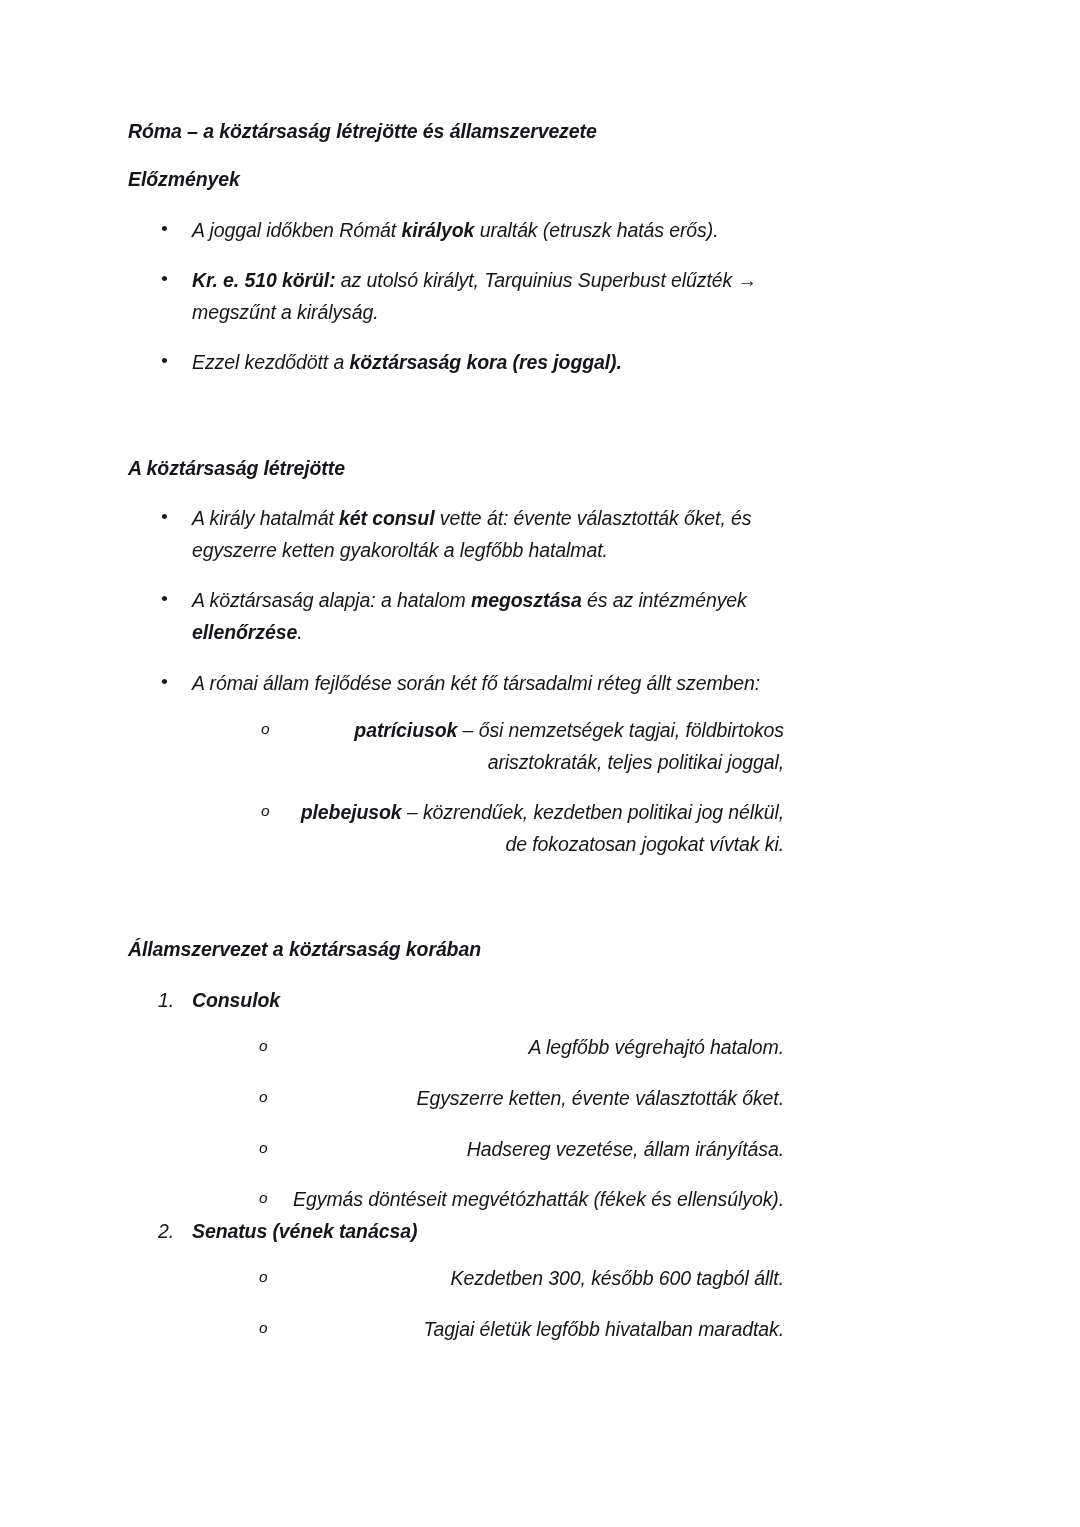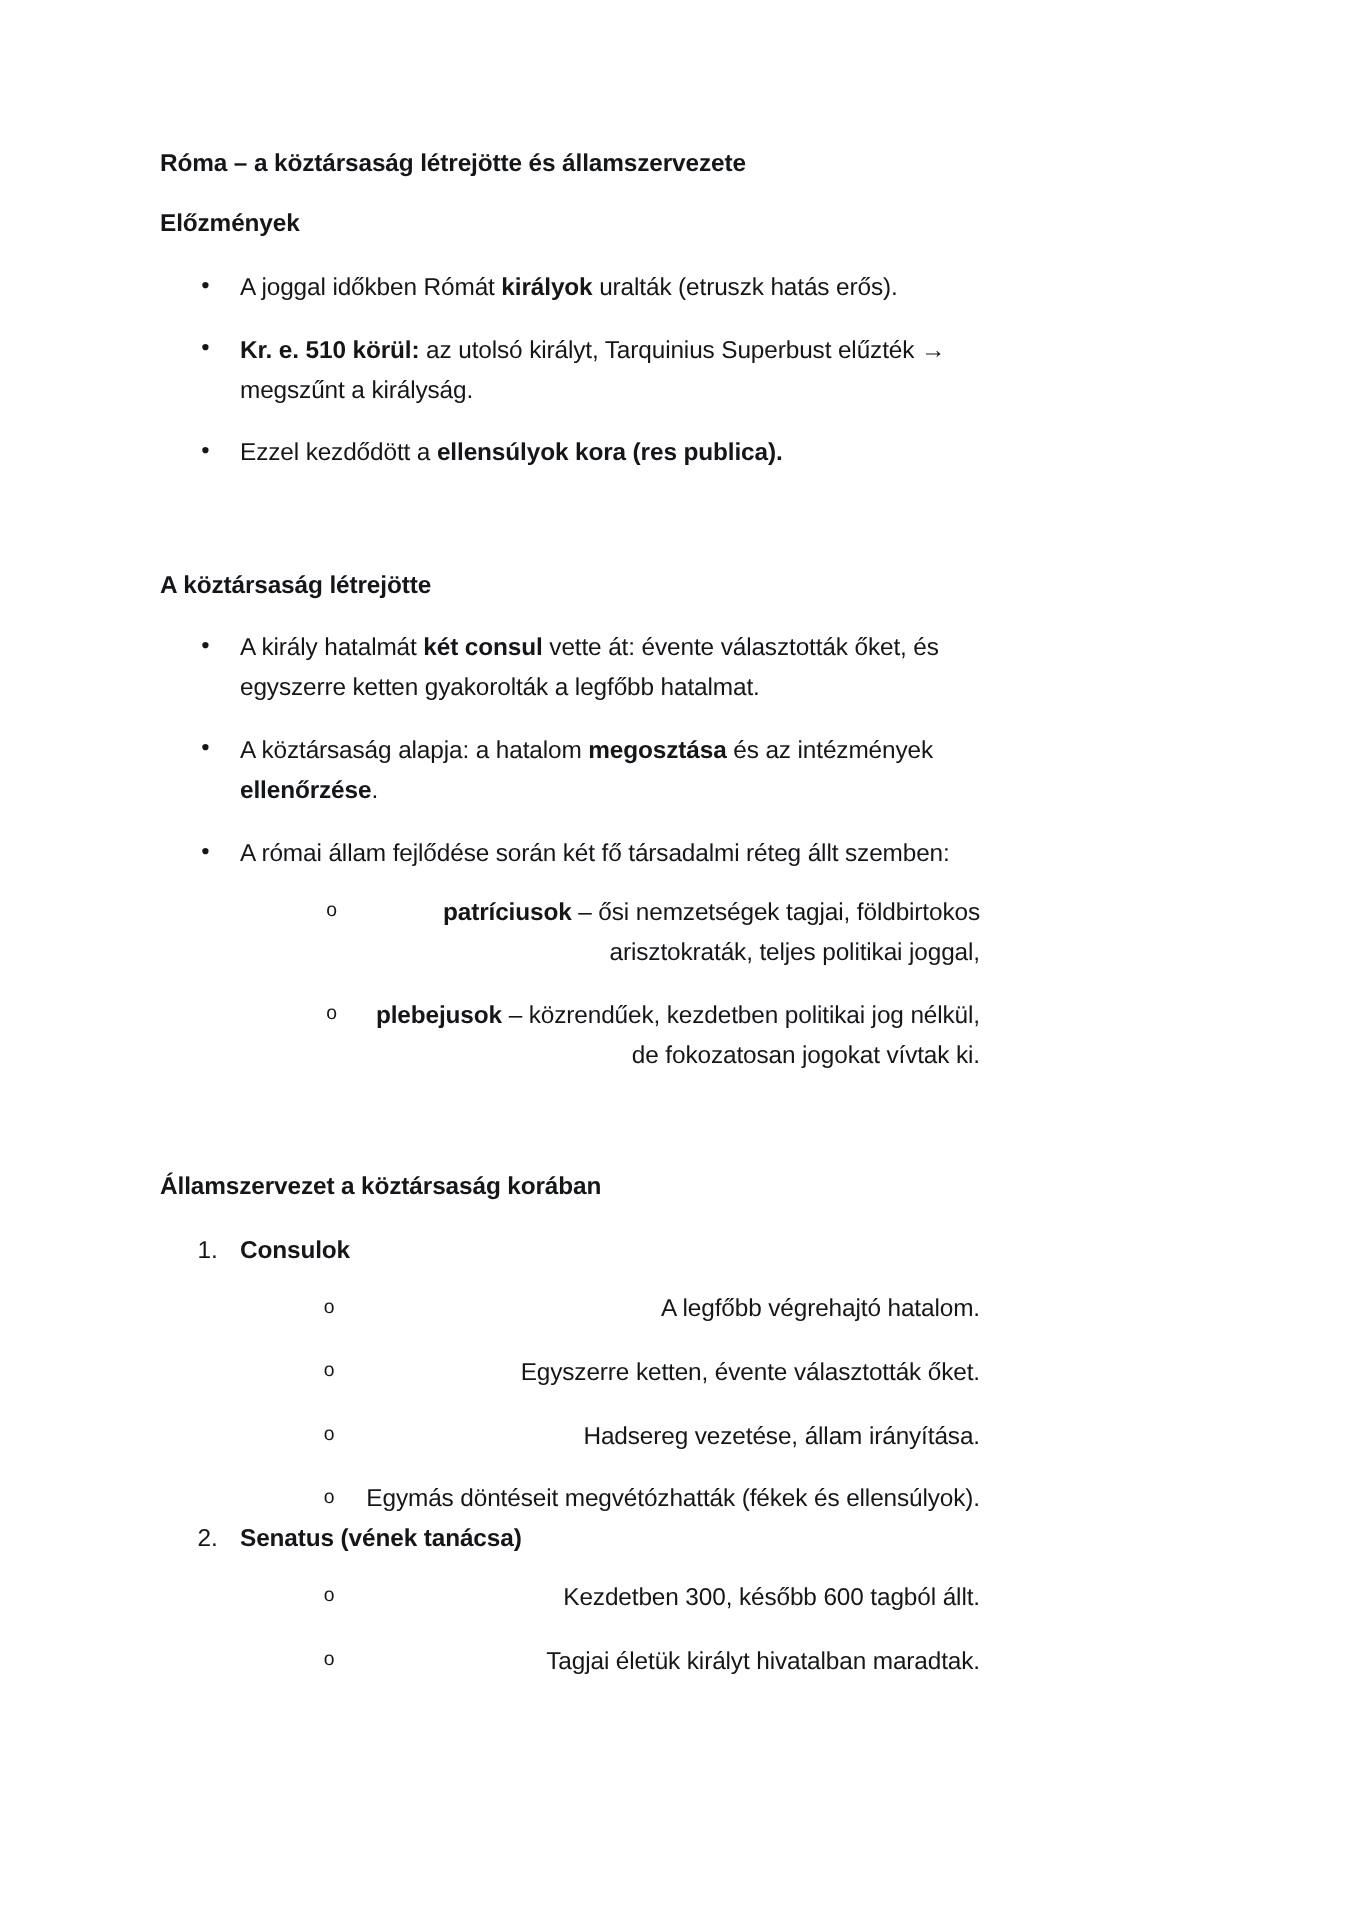--- a/index.html
+++ b/index.html
@@ -16,20 +16,21 @@
     -webkit-font-smoothing: antialiased;
   }
 
   .page {
     position: relative;
     width: 932px;
     height: 1527px;
     background: #ffffff;
     box-sizing: border-box;
     padding: 118px 148px 0 128px;
+    font-style: italic;
   }
 
   
   .doc-title,
   .section-heading {
     font-size: 19.5px;
     font-weight: bold;
     line-height: 1.35;
     letter-spacing: -0.1px;
     margin: 0;
@@ -133,21 +134,21 @@
   <h2 class="section-heading">Előzmények</h2>
 
   <ul class="bullets">
     <li>
       <span>A joggal időkben Rómát </span><b>királyok</b><span> uralták (etruszk hatás erős).</span>
     </li>
     <li>
       <b>Kr. e. 510 körül:</b><span> az utolsó királyt, Tarquinius Superbust elűzték → megszűnt a királyság.</span>
     </li>
     <li>
-      <span>Ezzel kezdődött a </span><b>ellensúlyok kora (res publica).</b><span></span>
+      <span>Ezzel kezdődött a </span><b>köztársaság kora (res joggal).</b><span></span>
     </li>
   </ul>
 
   <div class="block-gap"></div>
 
   <h2 class="section-heading spaced-top">A köztársaság létrejötte</h2>
 
   <ul class="bullets">
     <li>
       <span>A király hatalmát </span><b>két consul</b><span> vette át: évente választották őket, és egyszerre ketten gyakorolták a legfőbb hatalmat.</span>
@@ -179,18 +180,18 @@
         <li>A legfőbb végrehajtó hatalom.</li>
         <li>Egyszerre ketten, évente választották őket.</li>
         <li>Hadsereg vezetése, állam irányítása.</li>
         <li>Egymás döntéseit megvétózhatták (fékek és ellensúlyok).</li>
       </ul>
     </li>
     <li>
       <span class="num-label">Senatus (vének tanácsa)</span>
       <ul class="subitems">
         <li>Kezdetben 300, később 600 tagból állt.</li>
-        <li>Tagjai életük királyt hivatalban maradtak.</li>
+        <li>Tagjai életük legfőbb hivatalban maradtak.</li>
       </ul>
     </li>
   </ol>
 
 </div>
 
 </body></html>

